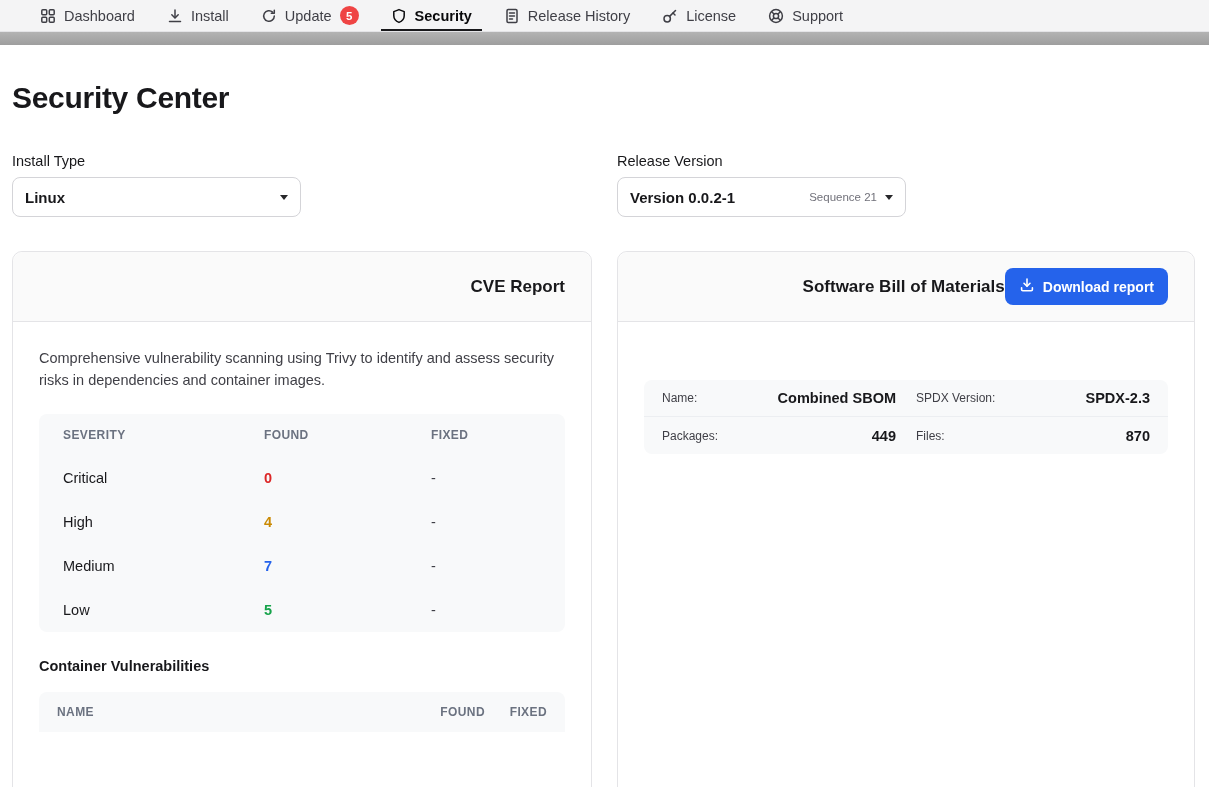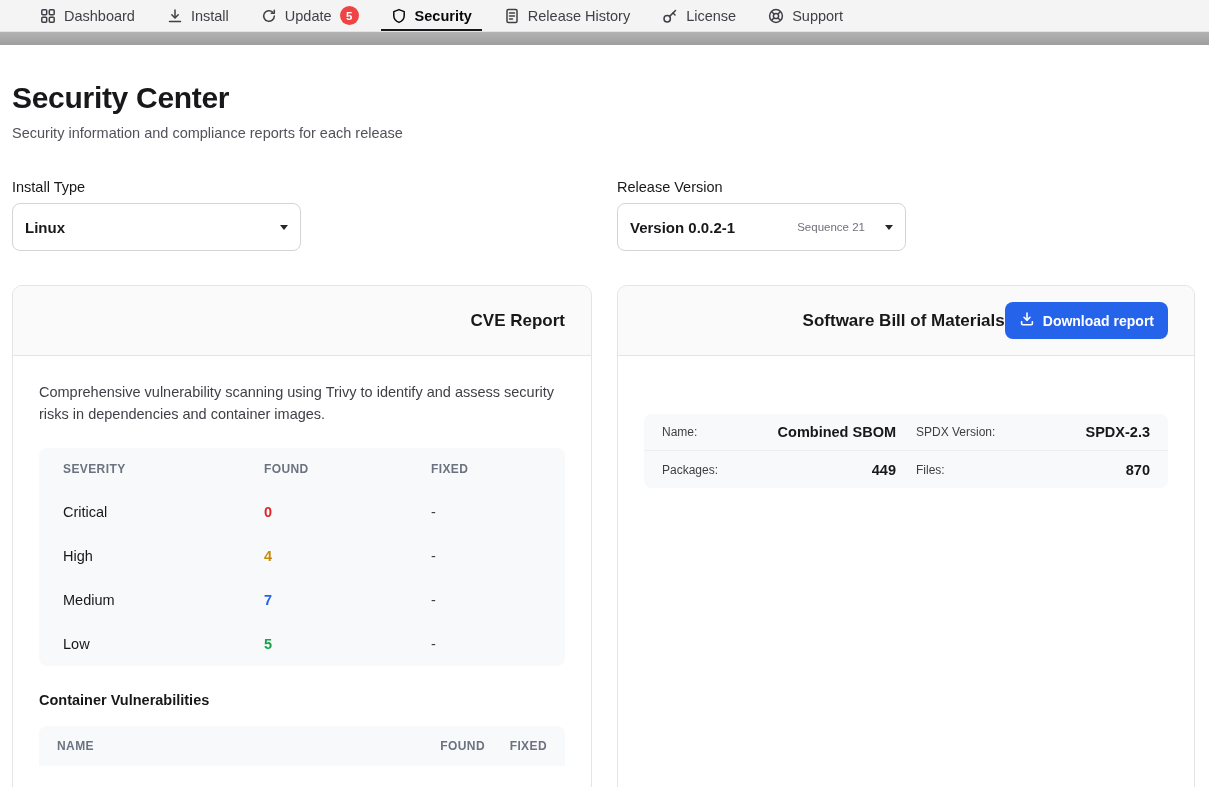--- a/index.html
+++ b/index.html
@@ -20,22 +20,22 @@
 
   .gray-band { height:13px; background:linear-gradient(180deg,#b3b3b3,#9e9e9e); }
 
   
   main { padding:0 12px; }
   .page-title { margin-top:36px; font-size:30px; font-weight:700; letter-spacing:-0.3px; }
   .page-subtitle { margin-top:10px; font-size:14.5px; color:#52525b; }
 
   .filters { display:grid; grid-template-columns:580px 578px; column-gap:25px; margin-top:38px; }
   .filter-label { display:block; font-size:14.5px; color:#18181b; margin-bottom:8px; }
-  .select { width:289px; height:48px; background:#fff; border:1px solid #d4d4d8; border-radius:8px;
-    display:flex; align-items:center; padding:0 12px; cursor:pointer; gap:20px; }
+  .select { width:289px; height:40px; background:#fff; border:1px solid #d4d4d8; border-radius:8px;
+    display:flex; align-items:center; padding:0 12px; cursor:pointer; gap:8px; }
   .select .sel-value { font-size:15px; font-weight:700; color:#18181b; flex:0 0 auto; }
   .select .spacer { flex:1; }
   .select .seq { font-size:11.5px; color:#71717a; }
   .caret { width:0; height:0; border-left:4.5px solid transparent; border-right:4.5px solid transparent;
     border-top:5.5px solid #27272a; }
 
   
   .cards { display:grid; grid-template-columns:580px 578px; column-gap:25px; margin-top:34px; align-items:start; }
   .card { border:1px solid #e4e4e7; border-radius:10px; background:#fff; height:640px; overflow:hidden; }
   .card-header { height:70px; padding:0 26px; display:flex; align-items:center; justify-content:flex-end;
@@ -143,21 +143,20 @@
         </svg>
     </span>
     <span>Support</span>
   </div>
 </nav>
 
 <div class="gray-band"></div>
 
 <main>
   <h1 class="page-title">Security Center</h1>
-  <p class="page-subtitle">Security information and compliance reports for each release</p>
 
   <div class="filters">
     <div>
       <label class="filter-label">Install Type</label>
       <div class="select">
         <span class="sel-value">Linux</span>
         <span class="spacer"></span>
         <span class="caret"></span>
       </div>
     </div>

